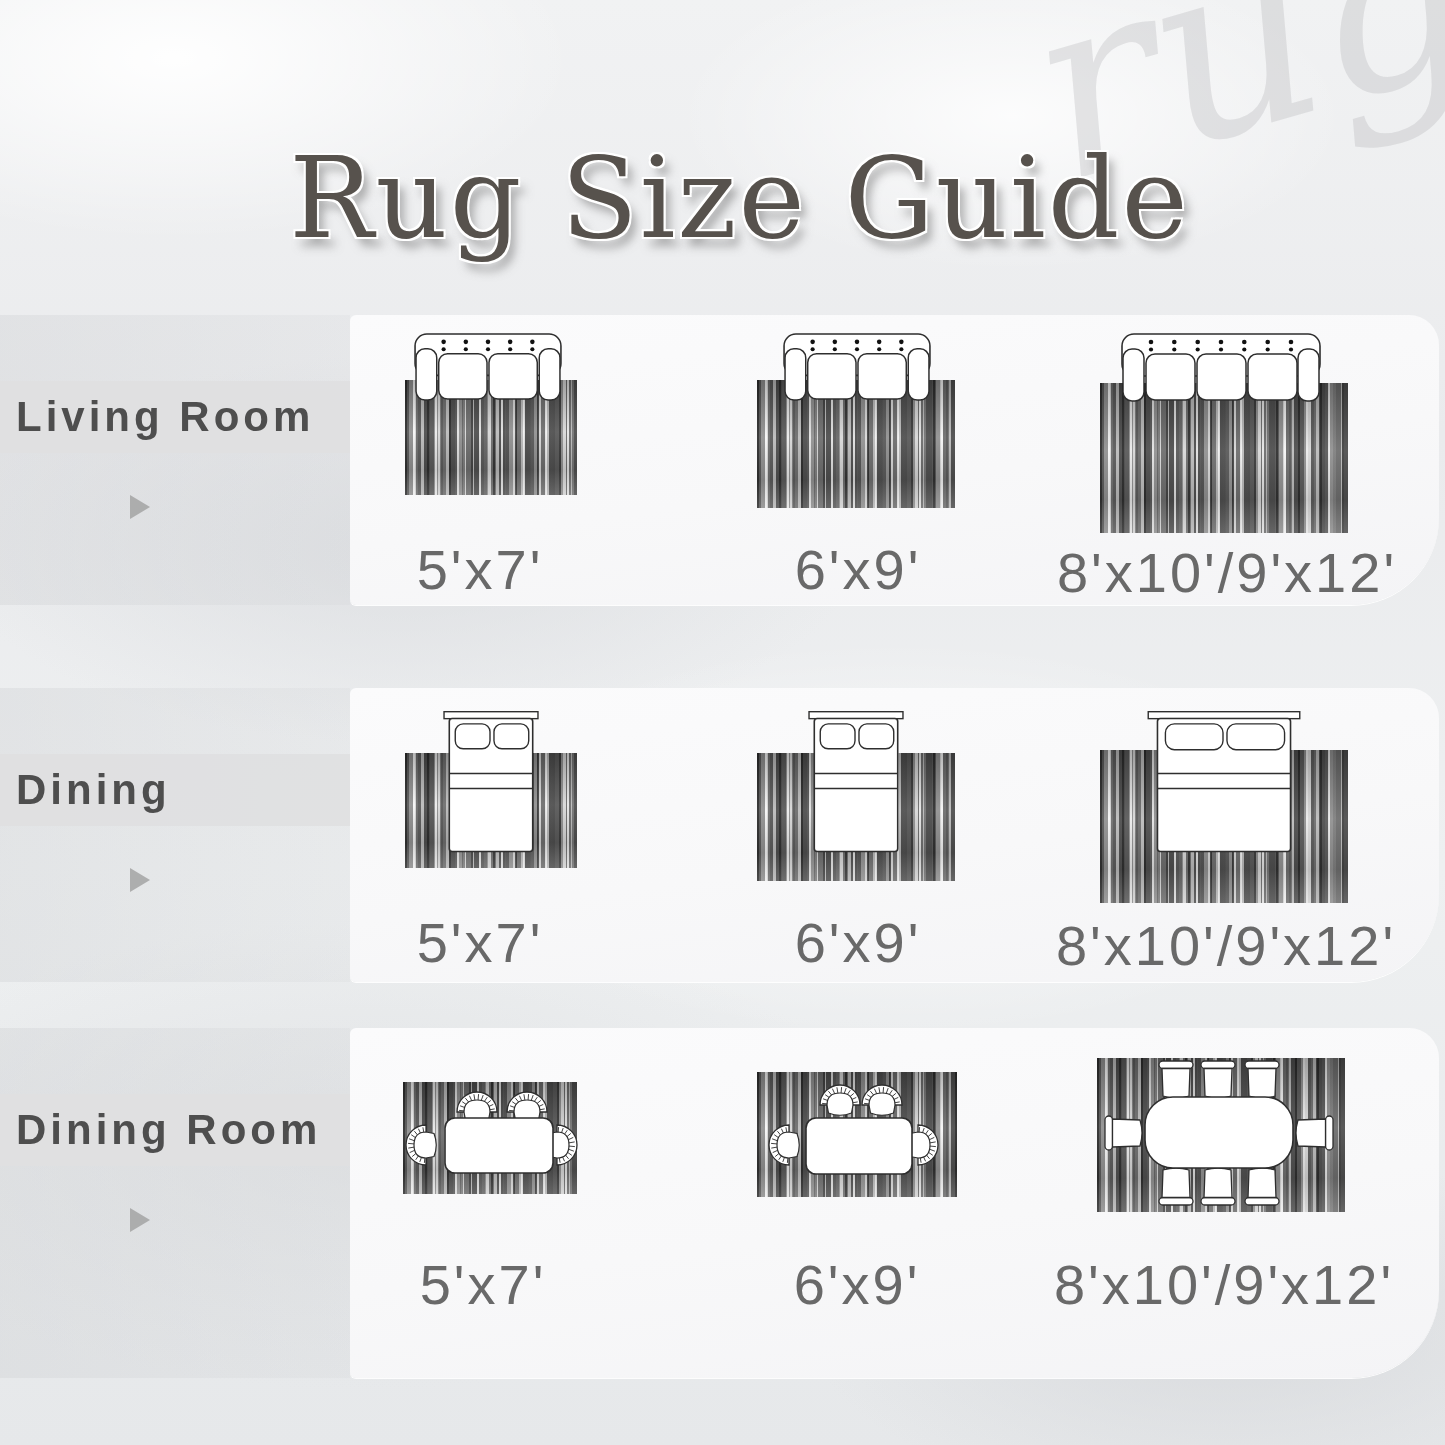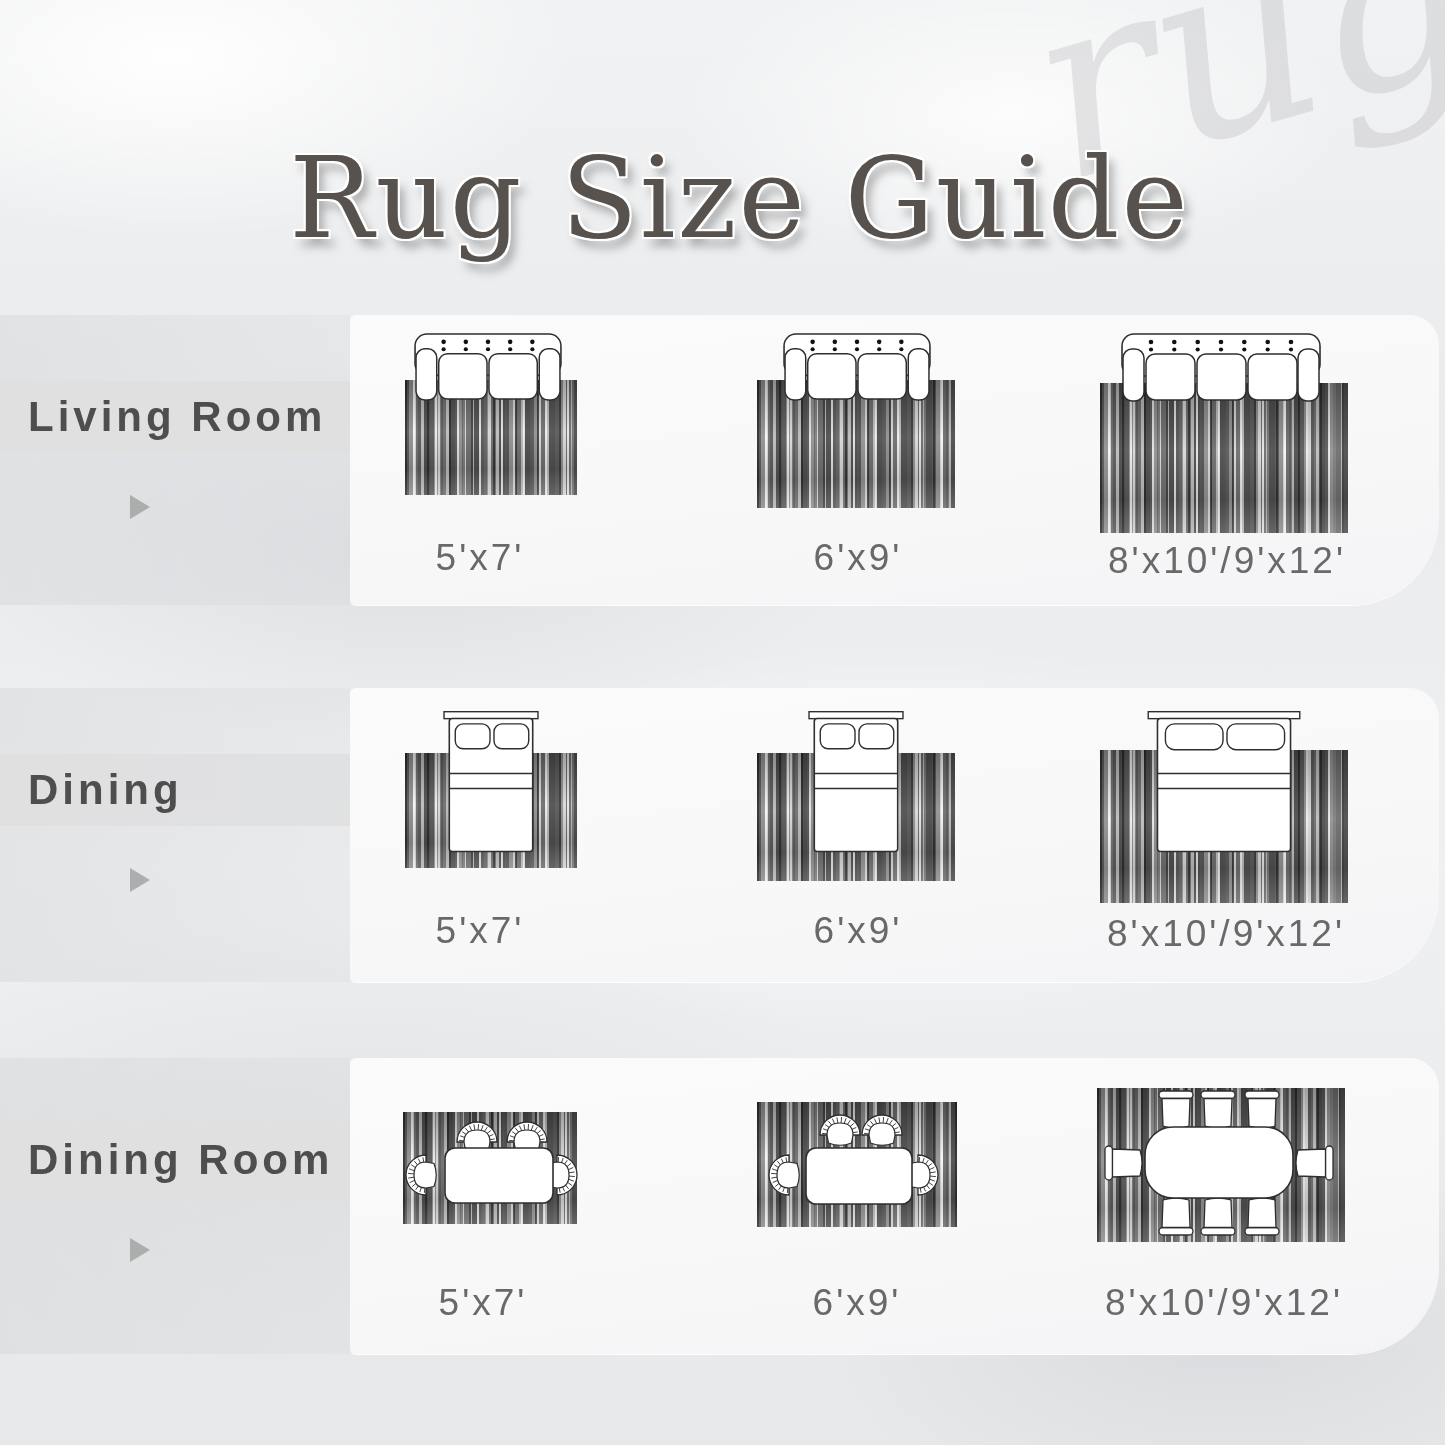--- a/index.html
+++ b/index.html
@@ -36,41 +36,41 @@
     border-radius:6px 30px 88px 6px;
     box-shadow:0 1px 0 rgba(255,255,255,0.9);
   }
   .leftcol{
     position:absolute;left:0;top:0;width:350px;height:100%;
     background:linear-gradient(90deg,rgba(202,204,207,0.32),rgba(202,204,207,0.16));
   }
   .strip{
     position:absolute;left:0;top:66px;width:350px;height:72px;
     background:rgba(223,224,225,0.92);
-    display:flex;align-items:center;padding-left:28px;box-sizing:border-box;
+    display:flex;align-items:center;padding-left:16px;box-sizing:border-box;
   }
   .room-label{
     font-size:42px;font-weight:bold;color:#4e4e4e;letter-spacing:4px;white-space:nowrap;
   }
   .arrow{
     position:absolute;left:130px;top:180px;width:0;height:0;
     border-left:20px solid #a3a3a3;border-top:12px solid transparent;border-bottom:12px solid transparent;
     opacity:0.85;
   }
   .rug{
     position:absolute;background-color:#7b7b7b;
     background-image:
       linear-gradient(180deg, rgba(35,35,35,0.30), rgba(255,255,255,0.12) 45%, rgba(85,85,85,0.20) 78%, rgba(225,225,225,0.22) 100%),
       repeating-linear-gradient(90deg, rgba(22,22,22,0.80) 0 2px, rgba(22,22,22,0) 2px 8px, rgba(250,250,250,0.85) 8px 10px, rgba(250,250,250,0) 10px 13px, rgba(68,68,68,0.65) 13px 16px, rgba(68,68,68,0) 16px 22px),
       repeating-linear-gradient(90deg, #4e4e4e 0 4px, #8a8a8a 4px 8px, #d5d5d5 8px 11px, #646464 11px 16px, #b7b7b7 16px 19px, #424242 19px 25px);
   }
   .illu{position:absolute;}
   .size-label{
     position:absolute;transform:translateX(-50%);
-    font-size:37px;color:#696969;letter-spacing:3px;white-space:nowrap;
+    font-size:56px;color:#696969;letter-spacing:3px;white-space:nowrap;
   }
   svg .ln{fill:#ffffff;stroke:#2e2e2e;}
   .hiddendefs{position:absolute;width:0;height:0;overflow:hidden;}
 </style>
 </head>
 <body>
 
 <svg class="hiddendefs" aria-hidden="true">
 <defs>
   <symbol id="sofa2" viewBox="0 0 150 70">
@@ -211,21 +211,21 @@
       </svg>
     <span class="size-label" style="left:858px;top:222px">6'x9'</span>
 
     <div class="rug" style="left:1100px;top:62px;width:248px;height:153px"></div>
     <svg class="illu" style="left:1147px;top:23px" width="154" height="142">
         <use href="#bed-l"></use>
       </svg>
     <span class="size-label" style="left:1226px;top:225px">8'x10'/9'x12'</span>
   </section>
 
-  <section class="row" style="top:1058px;height:296px">
+  <section class="row" style="top:1028px;height:350px">
     <div class="panel"></div>
     <div class="leftcol">
       <div class="strip">
         <span class="room-label">Dining Room</span>
       </div>
       <div class="arrow"></div>
     </div>
 
     <div class="rug" style="left:403px;top:54px;width:174px;height:112px"></div>
     <svg class="illu" style="left:391px;top:38px" width="196" height="140" viewBox="0 0 196 140">

